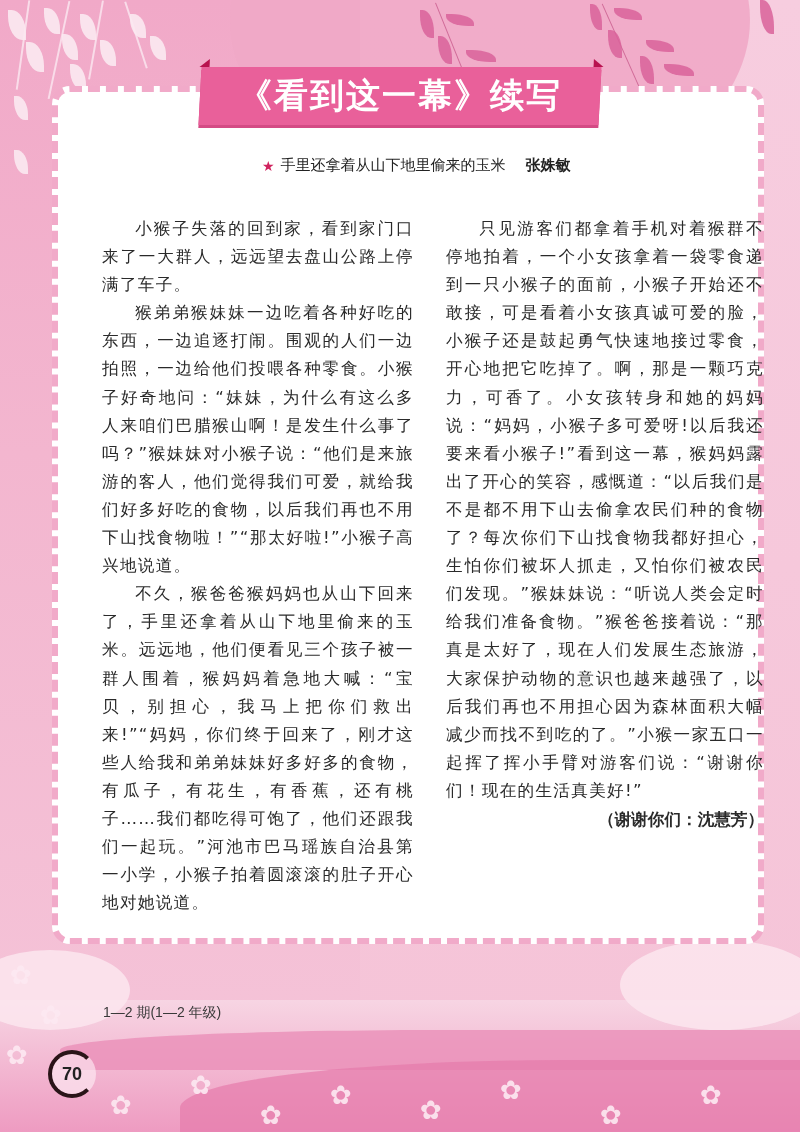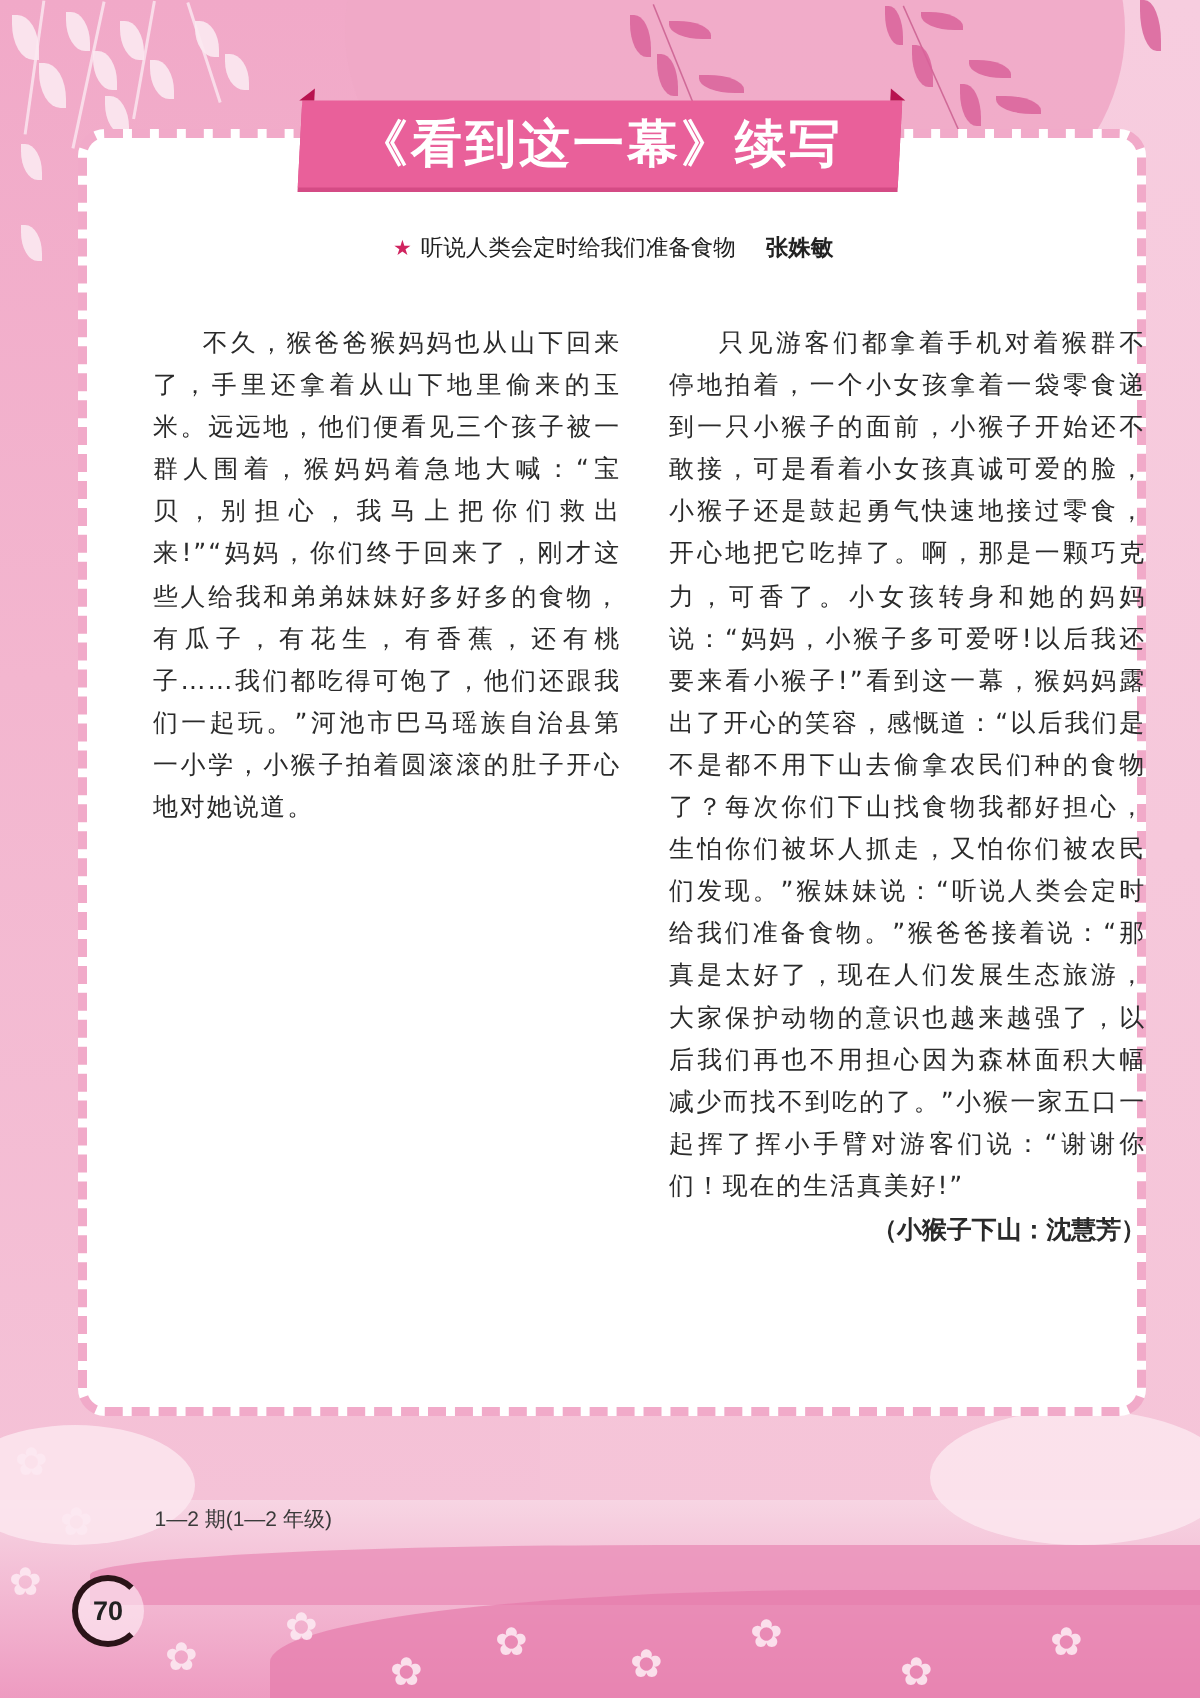--- a/index.html
+++ b/index.html
@@ -155,29 +155,31 @@
   <span class="flower" style="left:700px;top:1080px;">✿</span>
 </div>
 
 <div class="card"></div>
 
 <div class="banner"></div>
 <div class="banner-title">《看到这一幕》续写</div>
 
 <div class="byline">
   <span class="star">★</span>
-  <span>听说人类会定时给我们准备食物</span>
+  <span>手里还拿着从山下地里偷来的玉米</span>
   <span class="author">张姝敏</span>
 </div>
 
 <div class="col left">
+  <p>小猴子失落的回到家，看到家门口来了一大群人，远远望去盘山公路上停满了车子。</p>
+  <p>猴弟弟猴妹妹一边吃着各种好吃的东西，一边追逐打闹。围观的人们一边拍照，一边给他们投喂各种零食。小猴子好奇地问：“妹妹，为什么有这么多人来咱们巴腊猴山啊！是发生什么事了吗？”猴妹妹对小猴子说：“他们是来旅游的客人，他们觉得我们可爱，就给我们好多好吃的食物，以后我们再也不用下山找食物啦！”“那太好啦!”小猴子高兴地说道。</p>
   <p>不久，猴爸爸猴妈妈也从山下回来了，手里还拿着从山下地里偷来的玉米。远远地，他们便看见三个孩子被一群人围着，猴妈妈着急地大喊：“宝贝，别担心，我马上把你们救出来!”“妈妈，你们终于回来了，刚才这些人给我和弟弟妹妹好多好多的食物，有瓜子，有花生，有香蕉，还有桃子……我们都吃得可饱了，他们还跟我们一起玩。”河池市巴马瑶族自治县第一小学，小猴子拍着圆滚滚的肚子开心地对她说道。</p>
 </div>
 
 <div class="col right">
   <p>只见游客们都拿着手机对着猴群不停地拍着，一个小女孩拿着一袋零食递到一只小猴子的面前，小猴子开始还不敢接，可是看着小女孩真诚可爱的脸，小猴子还是鼓起勇气快速地接过零食，开心地把它吃掉了。啊，那是一颗巧克力，可香了。小女孩转身和她的妈妈说：“妈妈，小猴子多可爱呀!以后我还要来看小猴子!”看到这一幕，猴妈妈露出了开心的笑容，感慨道：“以后我们是不是都不用下山去偷拿农民们种的食物了？每次你们下山找食物我都好担心，生怕你们被坏人抓走，又怕你们被农民们发现。”猴妹妹说：“听说人类会定时给我们准备食物。”猴爸爸接着说：“那真是太好了，现在人们发展生态旅游，大家保护动物的意识也越来越强了，以后我们再也不用担心因为森林面积大幅减少而找不到吃的了。”小猴一家五口一起挥了挥小手臂对游客们说：“谢谢你们！现在的生活真美好!”</p>
-  <p class="teacher">（小猴子下山：沈慧芳）</p>
+  <p class="teacher">（谢谢你们：沈慧芳）</p>
 </div>
 
 <div class="page-badge">
   <span class="page-num">70</span>
 </div>
 <div class="issue">1—2 期(1—2 年级)</div>
 
 </body></html>

